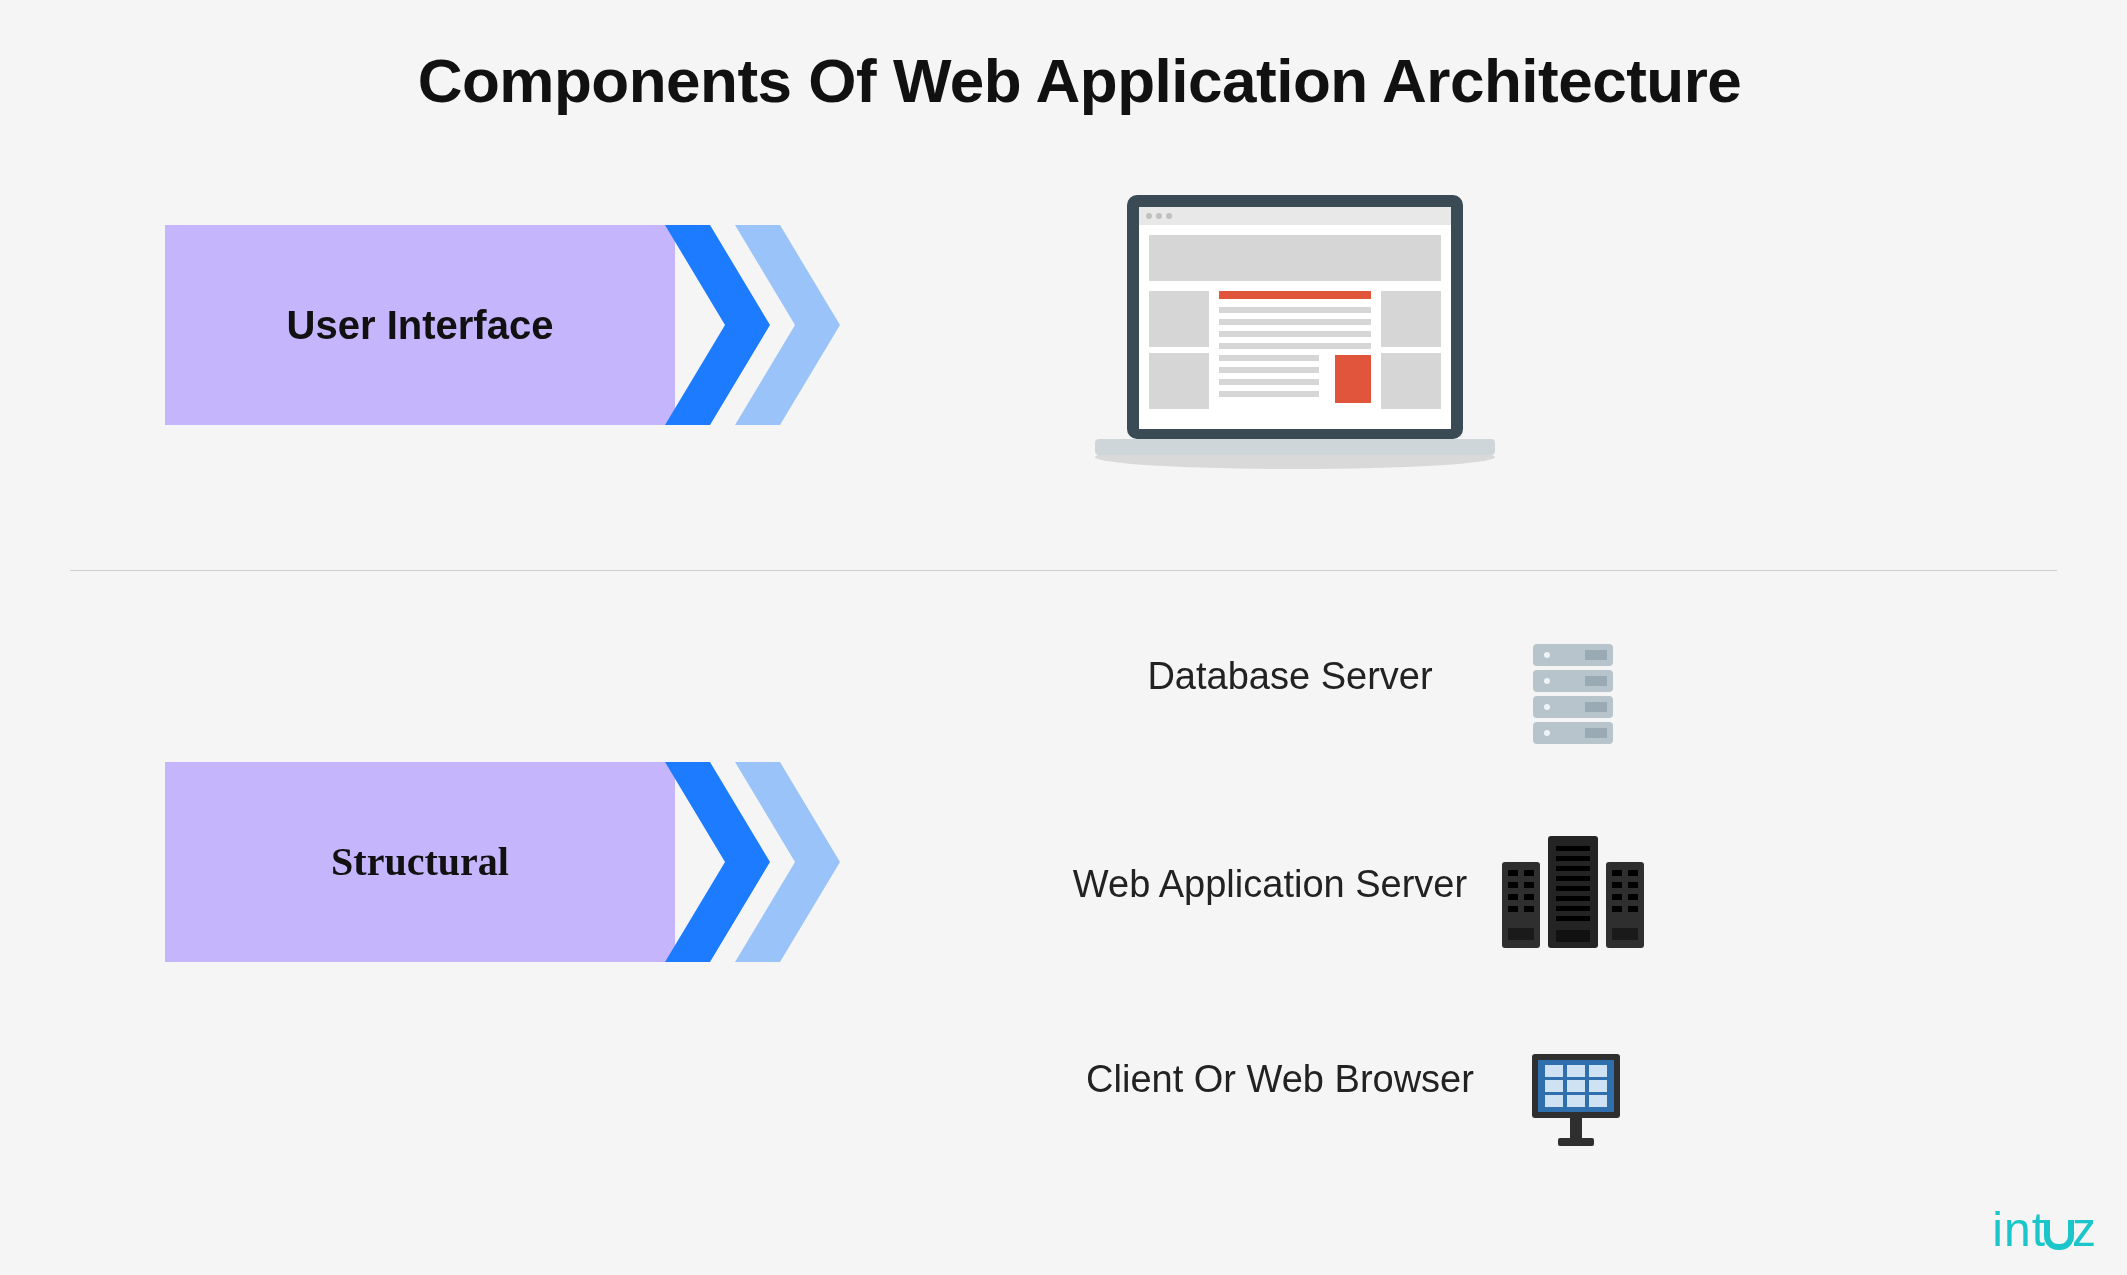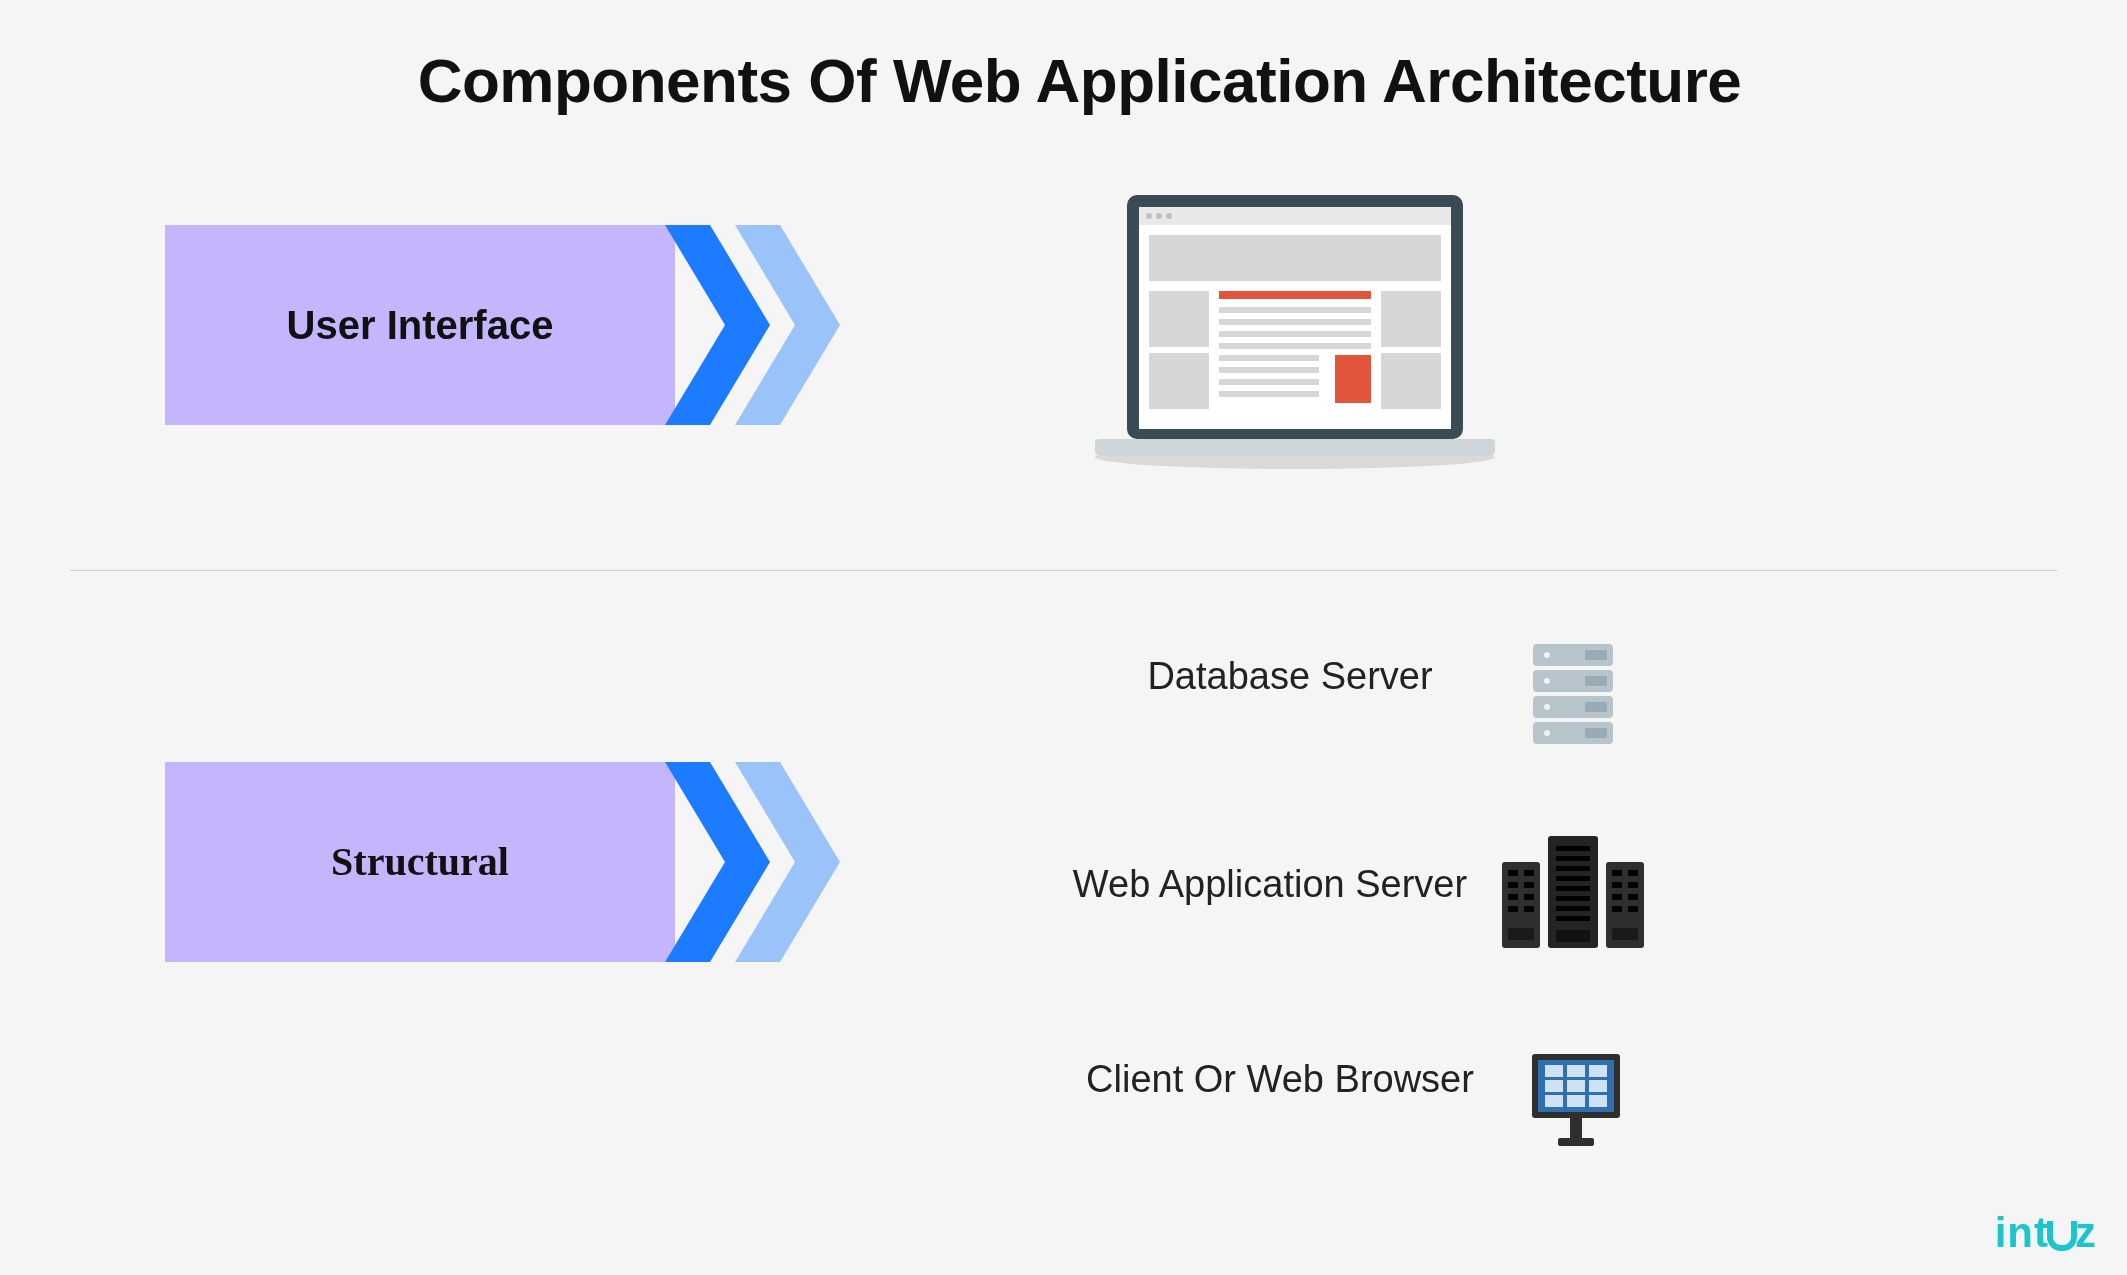--- a/index.html
+++ b/index.html
@@ -86,22 +86,22 @@
   }
   .icon-slot.laptop { left: 1095px; top: 195px; }
   .icon-slot.db     { left: 1525px; top: 640px; }
   .icon-slot.app    { left: 1498px; top: 832px; }
   .icon-slot.client { left: 1528px; top: 1050px; }
 
   .logo {
     position: absolute;
     right: 30px;
     bottom: 18px;
-    font-size: 42px;
-    font-weight: 700;
+    font-size: 48px;
+    font-weight: 400;
     letter-spacing: 1px;
     color: #1cc5c9;
     font-family: "Trebuchet MS", Arial, sans-serif;
   }
   .logo .t { text-transform: lowercase; }
   .logo .u-shape {
     display: inline-block;
     width: 30px;
     height: 30px;
     border: 6px solid #1cc5c9;

